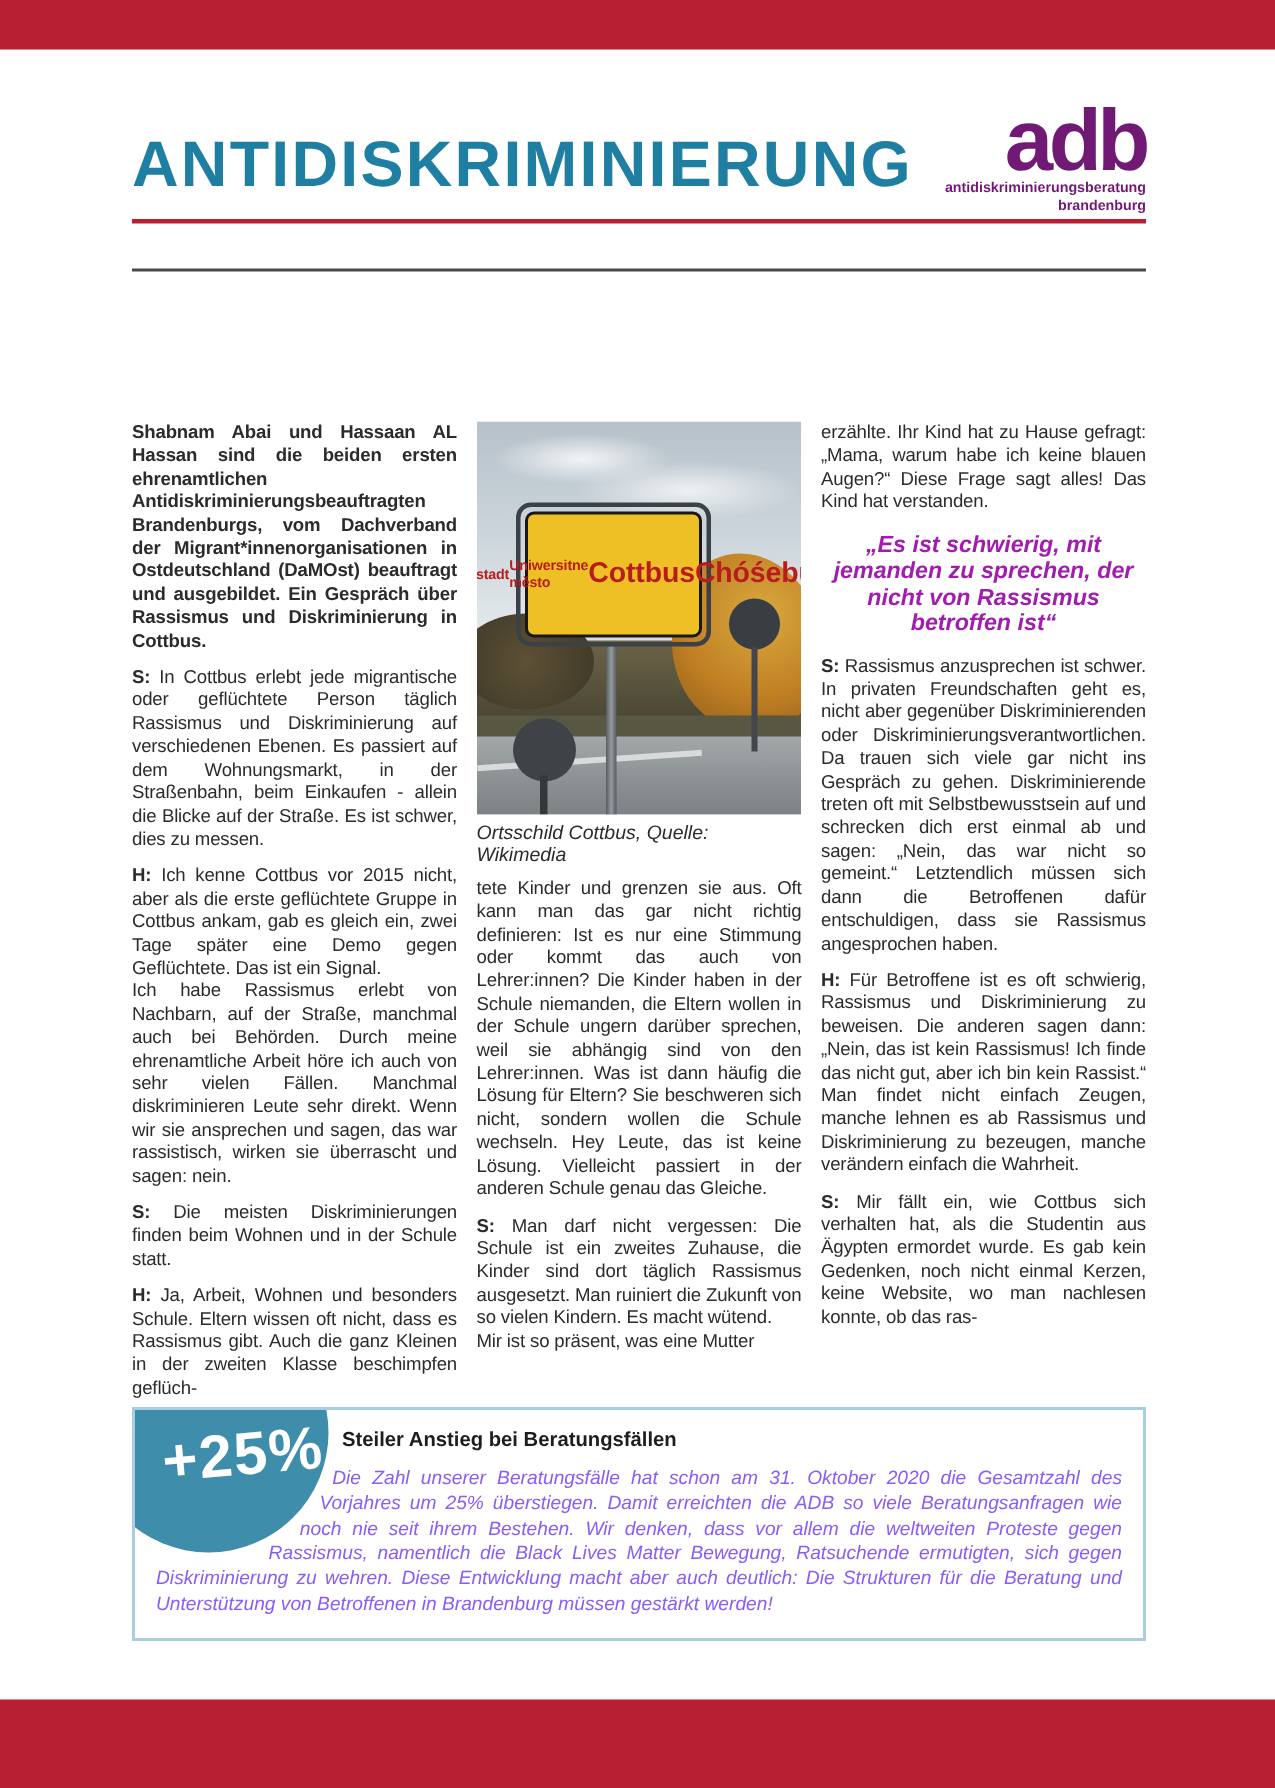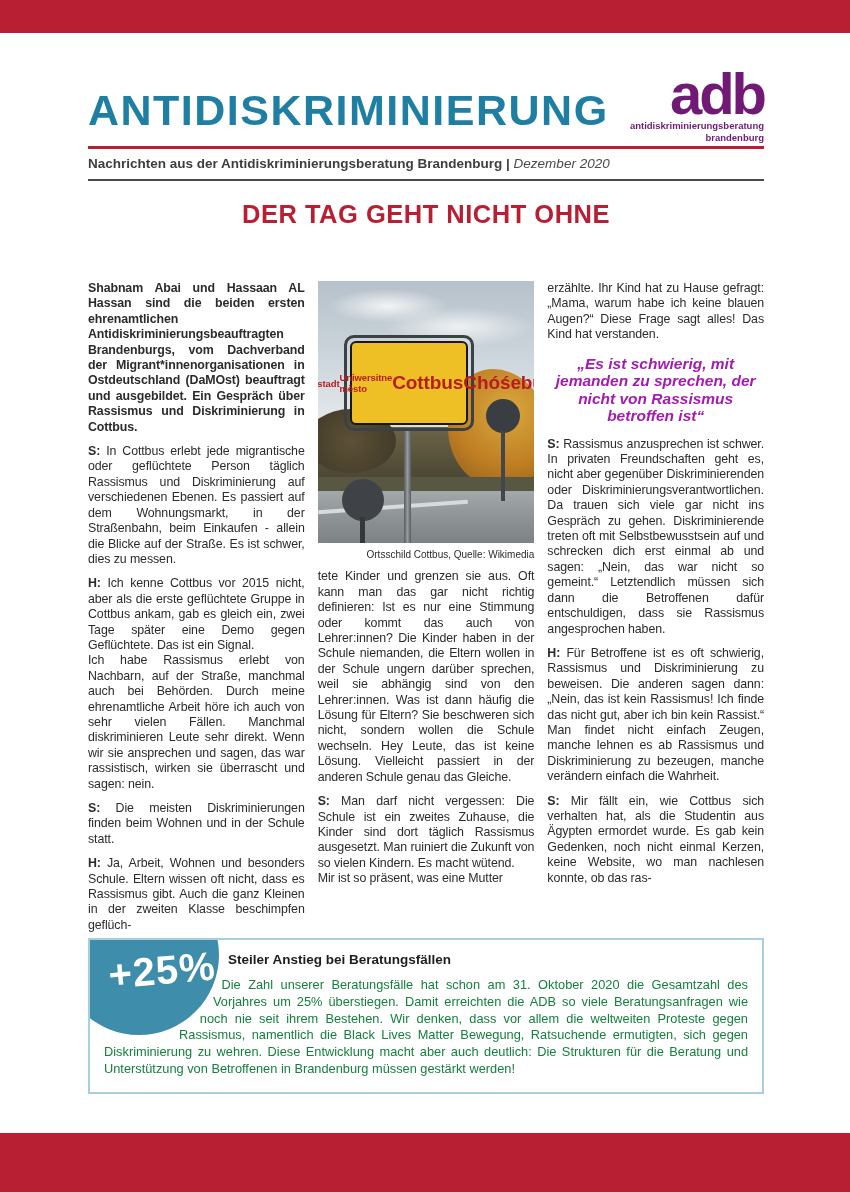--- a/index.html
+++ b/index.html
@@ -55,63 +55,58 @@
               box-sizing:border-box;display:flex;flex-direction:row;align-items:center;
               justify-content:center;color:#b91c1c;}
   .sign-s{font-size:9.5px;font-weight:bold;line-height:11px;}
   .sign-l{font-size:19px;font-weight:bold;line-height:20px;}
   .sign-pole{position:absolute;left:86px;top:150px;width:7px;height:112px;
              background:linear-gradient(90deg,#565b5f,#969b9e,#565b5f);}
   .rsign1{position:absolute;left:24px;top:198px;width:42px;height:42px;border-radius:50%;background:#3f4347;}
   .rsign1-pole{position:absolute;left:42px;top:236px;width:5px;height:26px;background:#34383b;}
   .rsign2{position:absolute;right:14px;top:118px;width:34px;height:34px;border-radius:50%;background:#3a3e42;}
   .rsign2-pole{position:absolute;right:29px;top:150px;width:4px;height:70px;background:#43474b;}
-  .caption{font-size:10px;text-align:right;margin:4px 0 7px;color:#2d2b2a;letter-spacing:0;}
+  .caption{font-size:13px;font-style:italic;text-align:left;margin:4px 0 7px;color:#2d2b2a;letter-spacing:0;}
 
   
   .quote{color:#a21caf;font-style:italic;font-weight:bold;font-size:15.5px;line-height:17.5px;
          text-align:center;margin:12px 0 12px;letter-spacing:0;}
 
   
   .statsbox{position:absolute;top:938px;left:88px;width:676px;height:156px;box-sizing:border-box;
             border:2px solid #a8cee0;background:#fff;overflow:hidden;}
   .big-circle{position:absolute;left:-31px;top:-65px;width:160px;height:160px;border-radius:50%;
               background:#3d8dab;}
   .badge{position:absolute;left:2px;top:8px;width:140px;text-align:center;transform:rotate(-5deg);
          color:#ffffff;font-size:40px;font-weight:bold;letter-spacing:1px;}
   .box-inner{position:relative;padding:10px 14px 8px;height:100%;box-sizing:border-box;}
   .shape{float:left;width:150px;height:95px;
          shape-outside:circle(105px at 20px -12px);-webkit-shape-outside:circle(105px at 20px -12px);}
   .box-head{font-size:13.5px;font-weight:bold;margin:2px 0 10px;color:#1d1d1c;}
-  .box-body{font-size:12.8px;line-height:16.8px;text-align:justify;color:#15803d;}
+  .box-body{font-size:12.8px;line-height:16.8px;text-align:justify;color:#8b5cf6;font-style:italic;}
 </style>
 </head>
 <body>
 
 <div class="page">
   <div class="topbar"></div>
 
   <div class="masthead">ANTIDISKRIMINIERUNG</div>
 
   <div class="logo">
     <div class="logo-adb">adb</div>
     <div class="logo-tag"><span>antidiskriminierungsberatung</span><br><span>brandenburg</span></div>
   </div>
 
   <div class="red-rule"></div>
 
-  <div class="subtitle">
-    <span>Nachrichten aus der Antidiskriminierungsberatung Brandenburg |</span>
-    <span class="date">Dezember 2020</span>
-  </div>
 
   <div class="thin-rule"></div>
 
   <div class="title">
-    <div>DER TAG GEHT NICHT OHNE</div>
   </div>
 
   <div class="cols">
 
     <div class="col">
       <p class="intro">Shabnam Abai und Hassaan AL Hassan sind die beiden ersten ehrenamtlichen Antidiskriminierungsbeauftragten Brandenburgs, vom Dachverband der Migrant*innenorganisationen in Ostdeutschland (DaMOst) beauftragt und ausgebildet. Ein Gespräch über Rassismus und Diskriminierung in Cottbus.</p>
       <p><span class="sp">S:</span> <span>In Cottbus erlebt jede migrantische oder geflüchtete Person täglich Rassismus und Diskriminierung auf verschiedenen Ebenen. Es passiert auf dem Wohnungsmarkt, in der Straßenbahn, beim Einkaufen - allein die Blicke auf der Straße. Es ist schwer, dies zu messen.</span></p>
       <p class="tight"><span class="sp">H:</span> <span>Ich kenne Cottbus vor 2015 nicht, aber als die erste geflüchtete Gruppe in Cottbus ankam, gab es gleich ein, zwei Tage später eine Demo gegen Geflüchtete. Das ist ein Signal.</span></p>
       <p><span>Ich habe Rassismus erlebt von Nachbarn, auf der Straße, manchmal auch bei Behörden. Durch meine ehrenamtliche Arbeit höre ich auch von sehr vielen Fällen. Manchmal diskriminieren Leute sehr direkt. Wenn wir sie ansprechen und sagen, das war rassistisch, wirken sie überrascht und sagen: nein.</span></p>
       <p><span class="sp">S:</span> <span>Die meisten Diskriminierungen finden beim Wohnen und in der Schule statt.</span></p>

